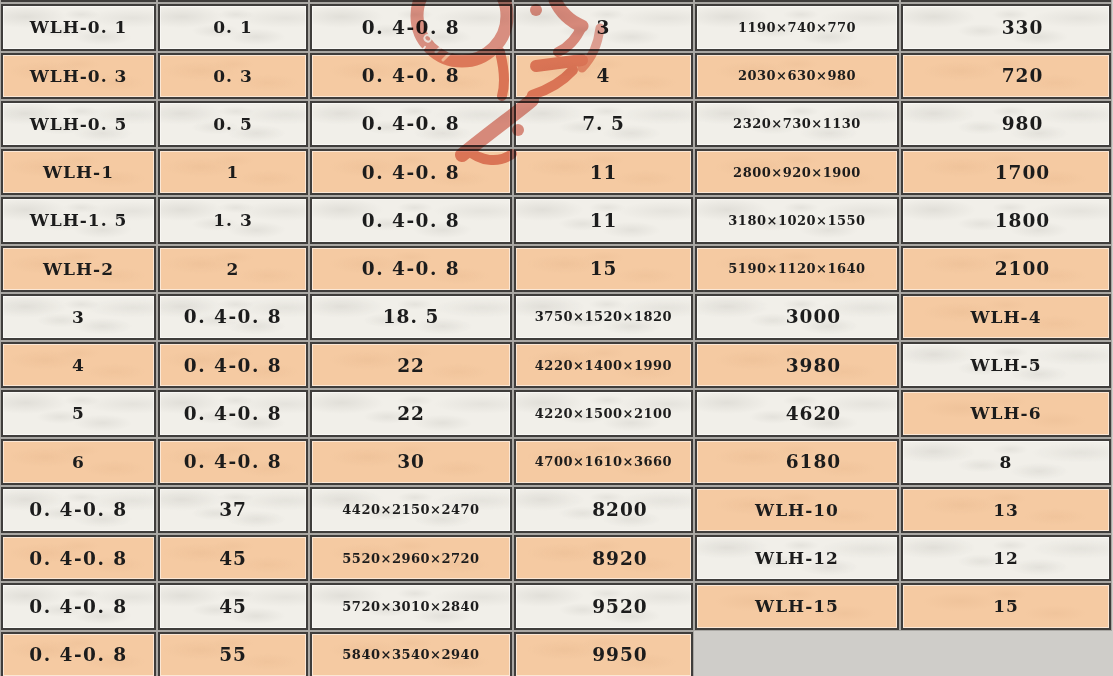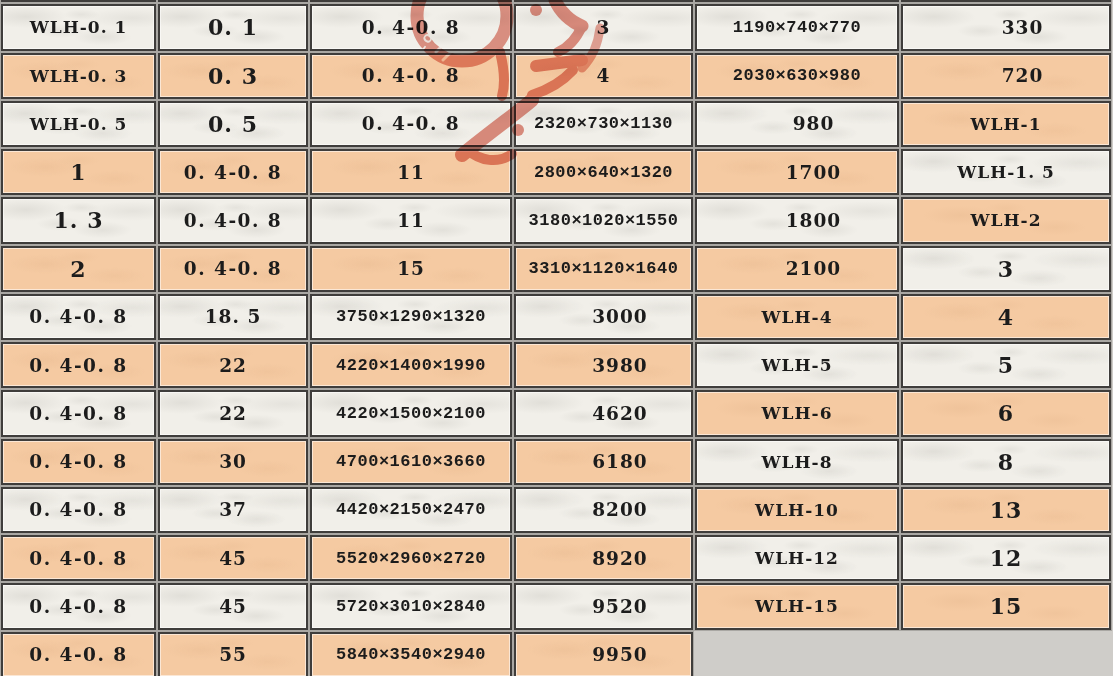--- a/index.html
+++ b/index.html
@@ -37,24 +37,24 @@
       radial-gradient(ellipse 26px 8px at 52% 20%, rgba(140,138,130,.12) 0%, transparent 70%);
   }
   .peach{
     background-color:#f5caa2;
     background-image:
       radial-gradient(ellipse 54px 14px at 28% 38%, rgba(198,146,102,.12) 0%, transparent 70%),
       radial-gradient(ellipse 44px 12px at 74% 66%, rgba(198,146,102,.10) 0%, transparent 70%),
       radial-gradient(ellipse 30px 9px at 50% 22%, rgba(198,146,102,.09) 0%, transparent 70%);
   }
   .c0{font-size:17px;letter-spacing:1px;}
-  .c1{font-size:22px;letter-spacing:1px;}
+  .c1{font-size:17px;letter-spacing:1px;}
   .c2{font-size:18.5px;letter-spacing:1.5px;}
   .c3{font-size:18.5px;letter-spacing:1px;}
-  .c4{font-size:17px;letter-spacing:.5px;font-family:Liberation Mono, monospace;}
+  .c4{font-size:13px;letter-spacing:.5px;}
   .c5{font-size:18.5px;letter-spacing:1px;padding-left:33px;}
   
   .watermark{
     position:absolute;left:370px;top:-60px;width:310px;height:250px;
     pointer-events:none;
     mix-blend-mode:multiply;
   }
 </style>
 </head>
 <body>
@@ -76,64 +76,64 @@
       <div class="cell light c5">330</div>
       <div class="cell peach c0">WLH-0. 3</div>
       <div class="cell peach c1">0. 3</div>
       <div class="cell peach c2">0. 4-0. 8</div>
       <div class="cell peach c3">4</div>
       <div class="cell peach c4">2030×630×980</div>
       <div class="cell peach c5">720</div>
       <div class="cell light c0">WLH-0. 5</div>
       <div class="cell light c1">0. 5</div>
       <div class="cell light c2">0. 4-0. 8</div>
+      <div class="cell light c3">7. 5</div>
       <div class="cell light c4">2320×730×1130</div>
       <div class="cell light c5">980</div>
       <div class="cell peach c0">WLH-1</div>
       <div class="cell peach c1">1</div>
       <div class="cell peach c2">0. 4-0. 8</div>
       <div class="cell peach c3">11</div>
-      <div class="cell peach c4">2800×640×1320</div>
+      <div class="cell peach c4">2800×920×1900</div>
       <div class="cell peach c5">1700</div>
       <div class="cell light c0">WLH-1. 5</div>
       <div class="cell light c1">1. 3</div>
       <div class="cell light c2">0. 4-0. 8</div>
       <div class="cell light c3">11</div>
       <div class="cell light c4">3180×1020×1550</div>
       <div class="cell light c5">1800</div>
       <div class="cell peach c0">WLH-2</div>
       <div class="cell peach c1">2</div>
       <div class="cell peach c2">0. 4-0. 8</div>
       <div class="cell peach c3">15</div>
-      <div class="cell peach c4">3310×1120×1640</div>
+      <div class="cell peach c4">5190×1120×1640</div>
       <div class="cell peach c5">2100</div>
       <div class="cell light c1">3</div>
       <div class="cell light c2">0. 4-0. 8</div>
       <div class="cell light c3">18. 5</div>
-      <div class="cell light c4">3750×1290×1320</div>
+      <div class="cell light c4">3750×1520×1820</div>
       <div class="cell light c5">3000</div>
       <div class="cell peach c0">WLH-4</div>
       <div class="cell peach c1">4</div>
       <div class="cell peach c2">0. 4-0. 8</div>
       <div class="cell peach c3">22</div>
       <div class="cell peach c4">4220×1400×1990</div>
       <div class="cell peach c5">3980</div>
       <div class="cell light c0">WLH-5</div>
       <div class="cell light c1">5</div>
       <div class="cell light c2">0. 4-0. 8</div>
       <div class="cell light c3">22</div>
       <div class="cell light c4">4220×1500×2100</div>
       <div class="cell light c5">4620</div>
       <div class="cell peach c0">WLH-6</div>
       <div class="cell peach c1">6</div>
       <div class="cell peach c2">0. 4-0. 8</div>
       <div class="cell peach c3">30</div>
       <div class="cell peach c4">4700×1610×3660</div>
       <div class="cell peach c5">6180</div>
-      <div class="cell light c0">WLH-8</div>
       <div class="cell light c1">8</div>
       <div class="cell light c2">0. 4-0. 8</div>
       <div class="cell light c3">37</div>
       <div class="cell light c4">4420×2150×2470</div>
       <div class="cell light c5">8200</div>
       <div class="cell peach c0">WLH-10</div>
       <div class="cell peach c1">13</div>
       <div class="cell peach c2">0. 4-0. 8</div>
       <div class="cell peach c3">45</div>
       <div class="cell peach c4">5520×2960×2720</div>

